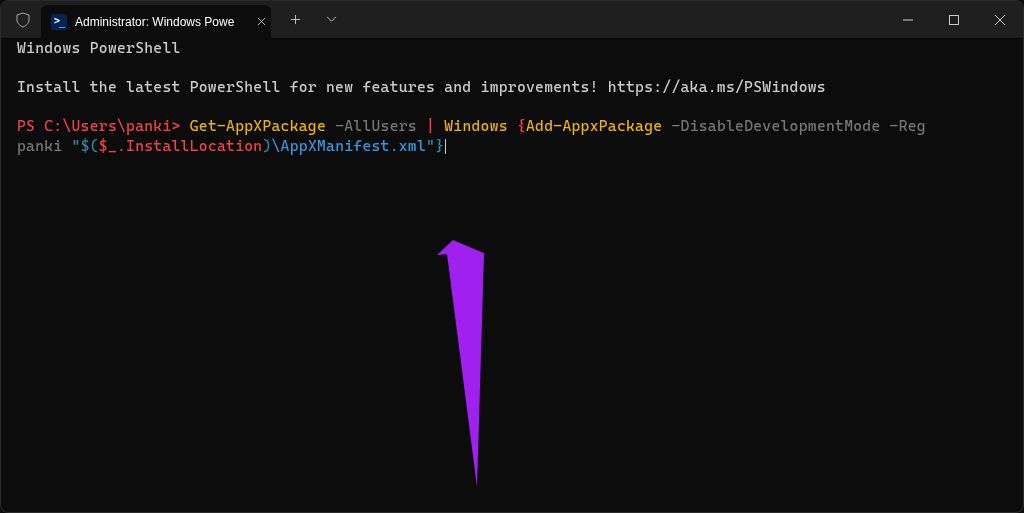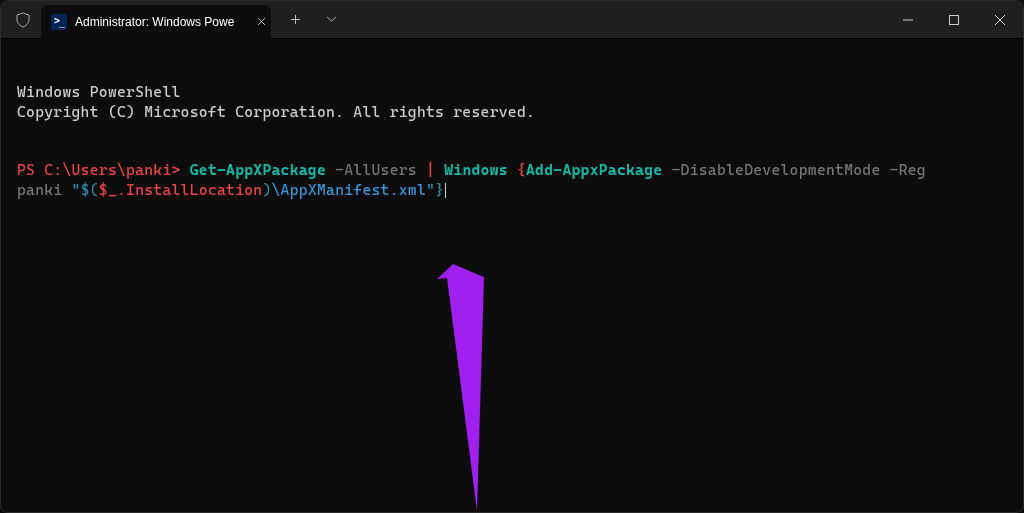--- a/index.html
+++ b/index.html
@@ -92,29 +92,28 @@
     .win-controls {
       margin-left:auto;
       display:flex;
     }
     .win-btn {
       width:46px; height:38px;
       display:flex; align-items:center; justify-content:center;
       color:#cccccc;
     }
     .terminal {
-      padding:20px 16px 16px 16px;
+      padding:0 16px 16px 16px;
       font-size:15px;
       line-height:1.3;
       letter-spacing:0.3px;
       position:relative;
-      margin-top:24px;
     }
     .blank-line { height:1.3em; }
-    .c-yellow { color:#14b8a6;font-weight:bold; }
+    .c-yellow { color:#eab308; }
     .c-gray   { color:#767676;text-align:center; }
     .c-aqua   { color:#3a96dd; }
     .c-darkaqua { color:#2c8ba8; }
     .c-white  { color:#ef4444; }
     .cursor {
       display:inline-block;
       width:1px; height:15px;
       background:#cccccc;
       vertical-align:middle;
       margin-left:1px;
@@ -170,22 +169,22 @@
     <div class="win-btn">
       <svg width="10" height="10" viewBox="0 0 10 10">
           <path d="M0 0 L10 10 M10 0 L0 10" stroke="#ccc" stroke-width="1"></path>
         </svg>
     </div>
   </div>
 </div>
 
 <div class="terminal">
   <div>Windows PowerShell</div>
-  <div>Copyright (C) Microsoft Corporation. All rights reserved.</div>
   <div class="blank-line"></div>
+  <div>Install the latest PowerShell for new features and improvements! https://aka.ms/PSWindows</div>
   <div class="blank-line"></div>
 
   <div>
     <span class="c-white">PS C:\Users\panki&gt; </span><span class="c-yellow">Get-AppXPackage</span><span class="c-gray"> -AllUsers</span><span class="c-white"> | </span><span class="c-yellow">Windows</span><span class="c-white"> {</span><span class="c-yellow">Add-AppxPackage</span><span class="c-gray"> -DisableDevelopmentMode</span><span class="c-gray"> -Reg</span>
   </div>
   <div>
     <span class="c-gray">panki</span><span class="c-darkaqua"> "$(</span><span class="c-white">$_</span><span class="c-white">.InstallLocation</span><span class="c-darkaqua">)</span><span class="c-aqua">\AppXManifest.xml</span><span class="c-darkaqua">"}</span><span class="cursor"></span>
   </div>
 
   <svg class="arrow" width="120" height="260" viewBox="0 0 120 260">

